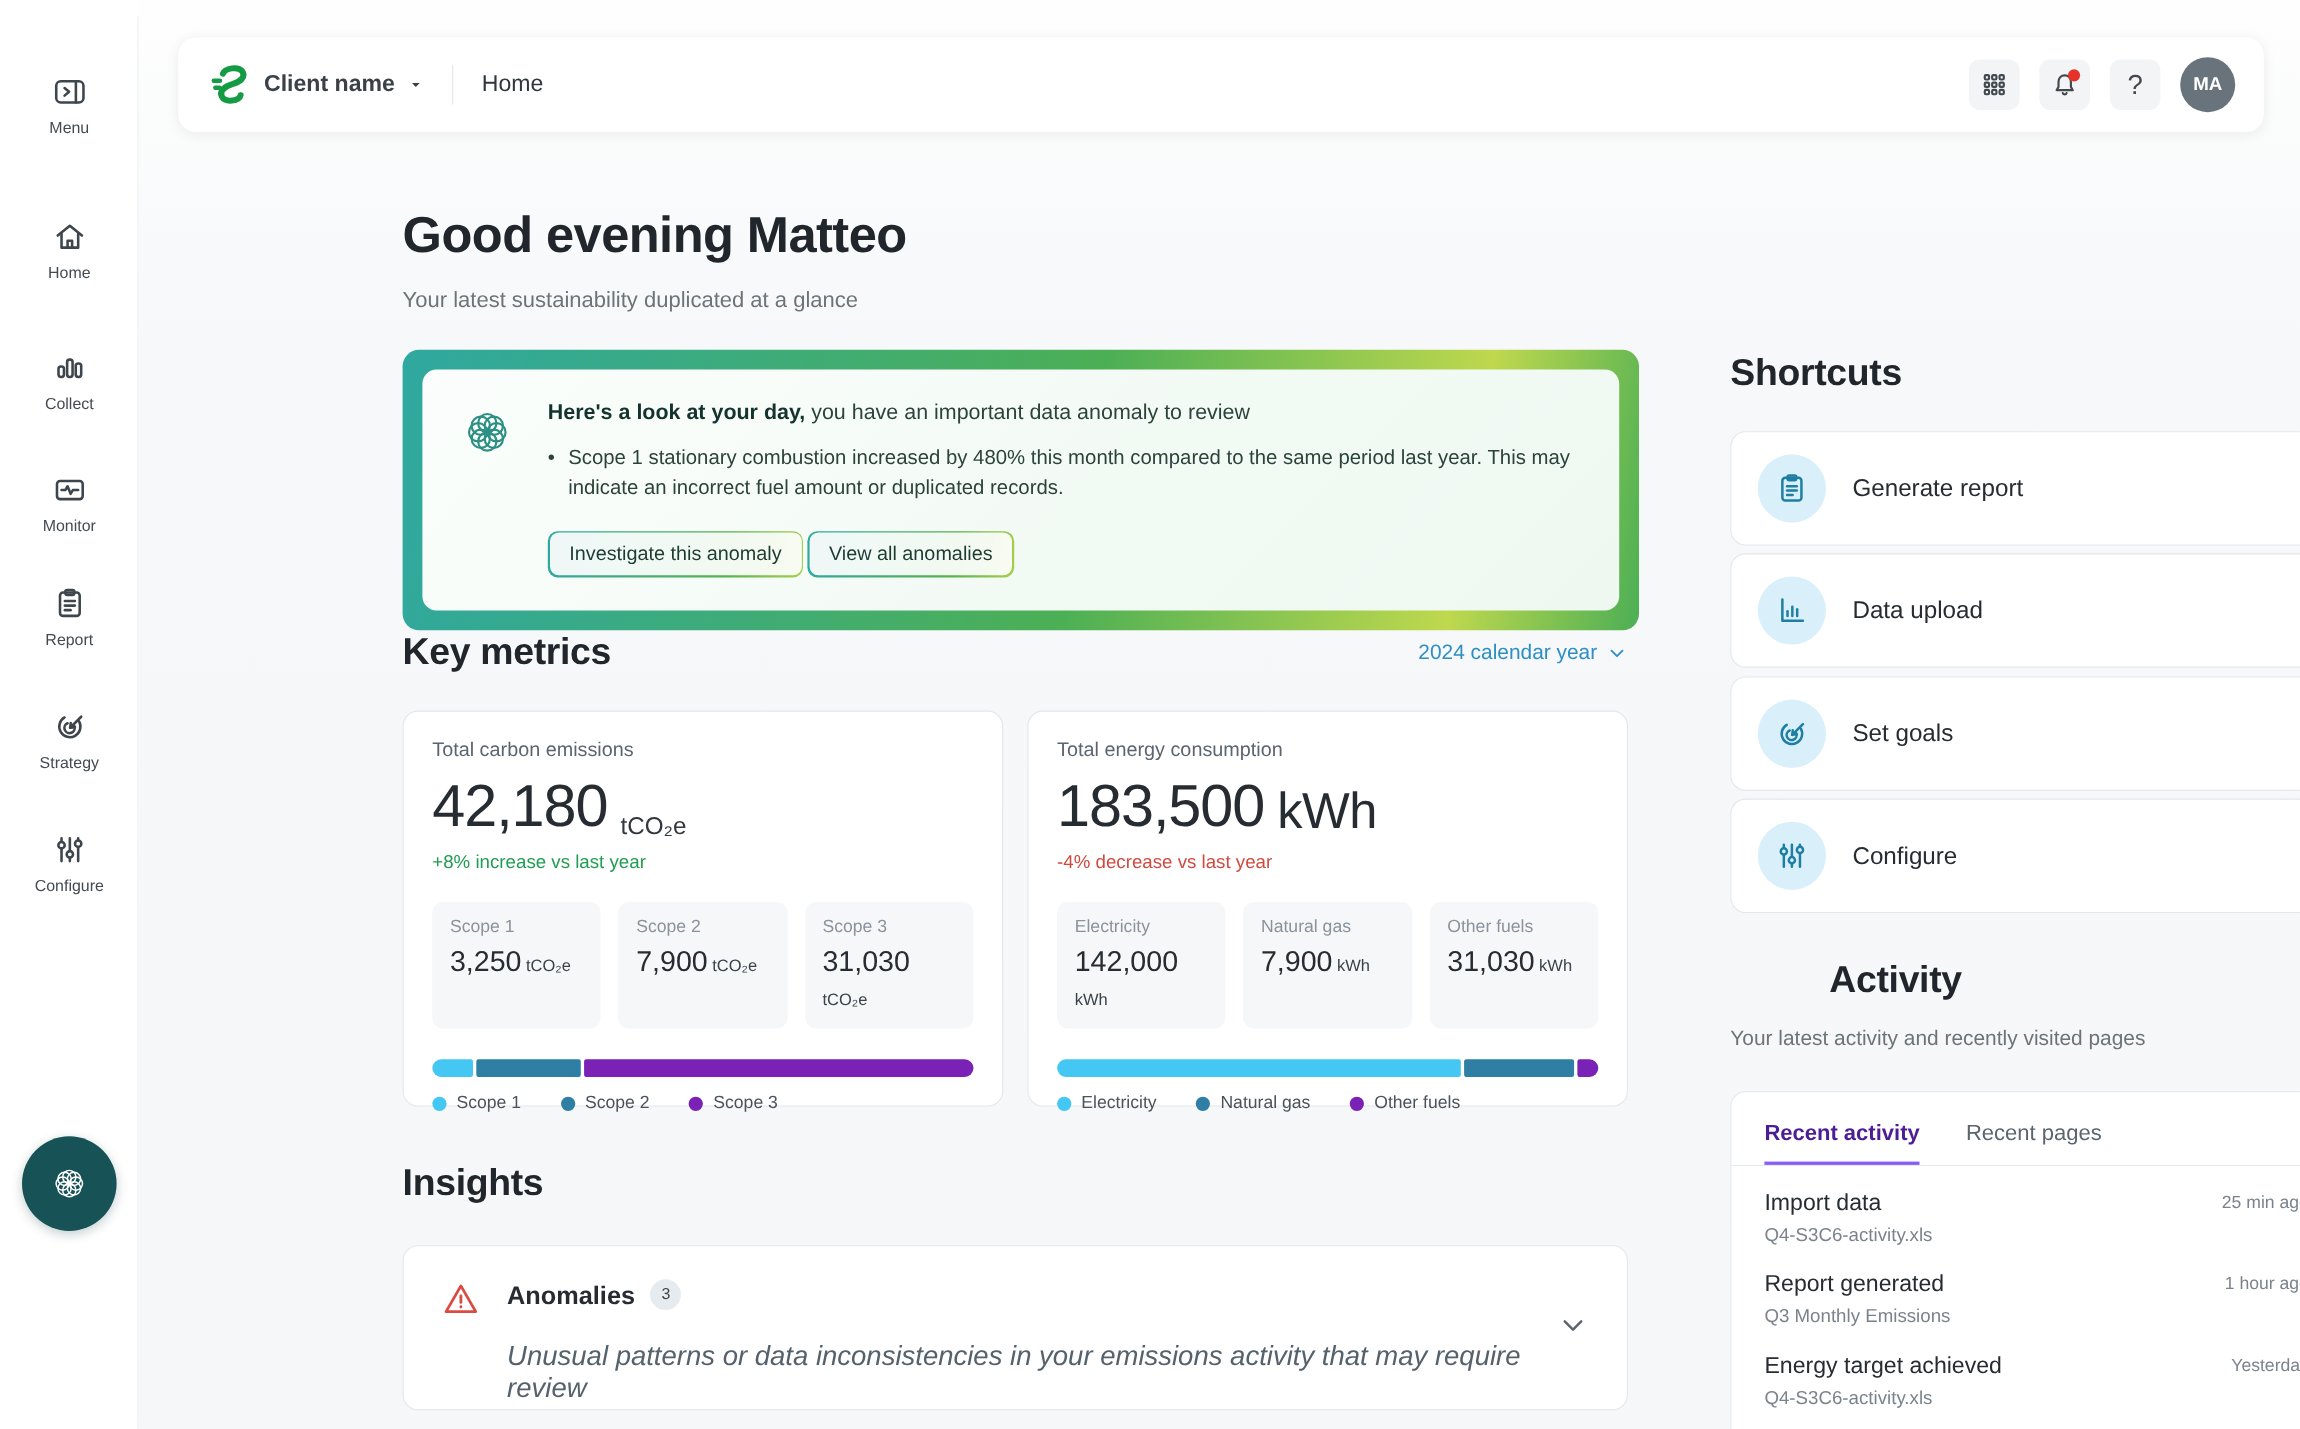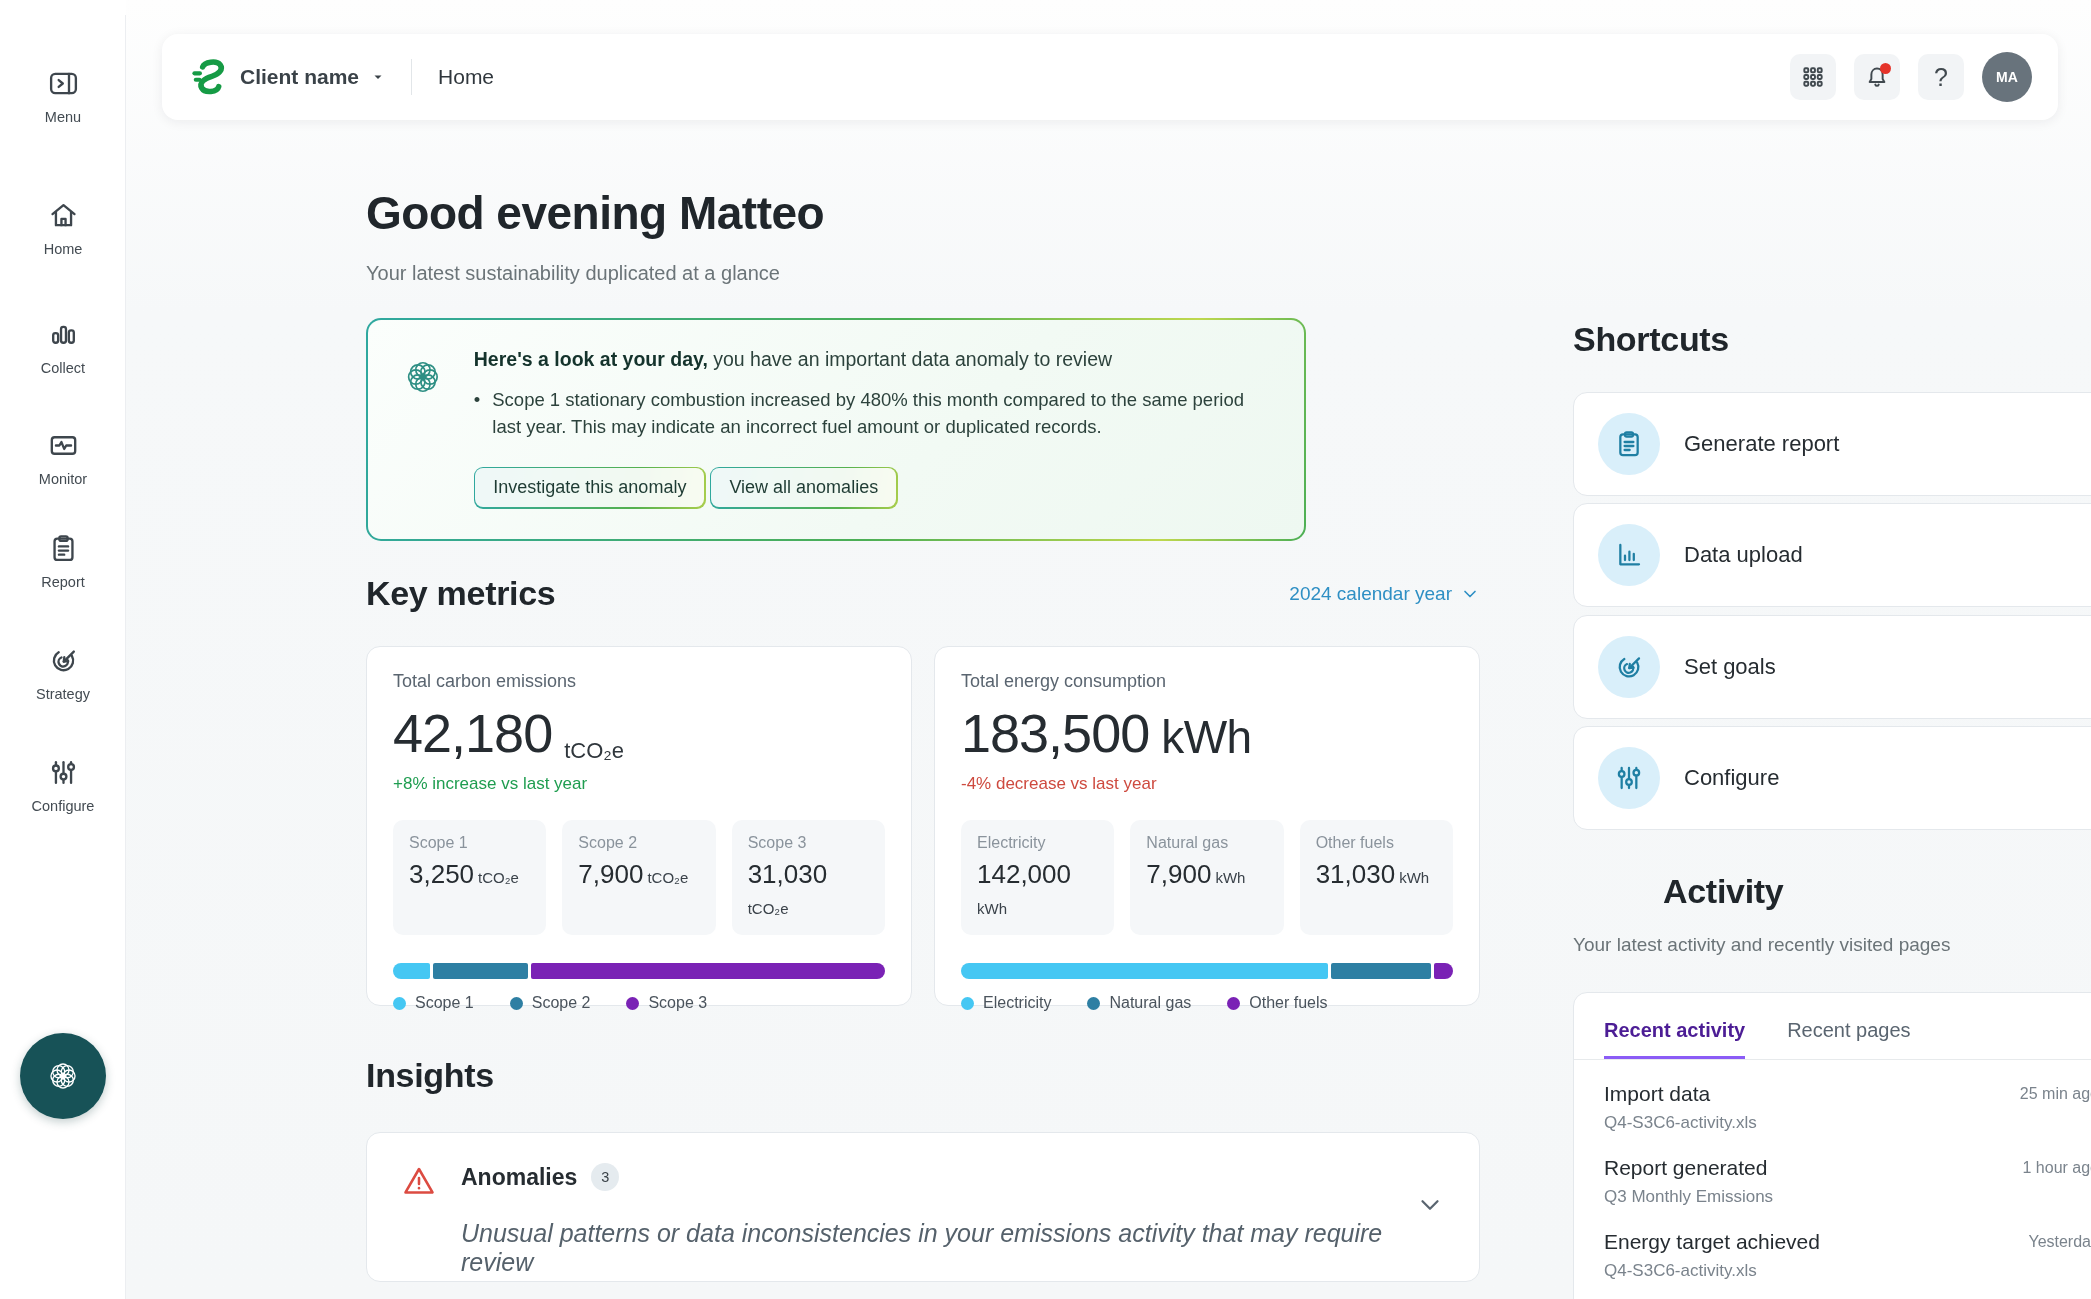--- a/index.html
+++ b/index.html
@@ -20,29 +20,29 @@
   
   .topbar { position:absolute; left:36px; top:34px; width:1896px; height:86px; background:#fff; border-radius:16px; box-shadow:0 2px 12px rgba(25,35,45,.07); display:flex; align-items:center; padding:0 26px; }
   .client-switch { display:flex; align-items:center; gap:12px; cursor:pointer; }
   .client-switch .cname { font-size:21px; font-weight:600; color:#3A4248; margin-left:8px; }
   .tb-divider { width:1px; height:36px; background:#E2E6E9; margin:0 26px; }
   .tb-page { font-size:21px; color:#30373D; cursor:pointer; }
   .tb-right { margin-left:auto; display:flex; align-items:center; gap:18px; }
   .tb-iconbtn { width:46px; height:46px; border-radius:10px; background:#F2F4F6; display:flex; align-items:center; justify-content:center; cursor:pointer; position:relative; }
   .tb-iconbtn svg { width:26px; height:26px; stroke:#41494F; fill:none; stroke-width:1.8; stroke-linecap:round; stroke-linejoin:round; }
   .qmark { font-size:25px; color:#41494F; font-weight:500; }
-  .avatar { width:50px; height:50px; border-radius:50%; background:#68737C; color:#fff; font-size:14px; font-weight:700; display:flex; align-items:center; justify-content:center; cursor:pointer; }
+  .avatar { width:50px; height:50px; border-radius:50%; background:#68737C; color:#fff; font-size:17px; font-weight:700; display:flex; align-items:center; justify-content:center; cursor:pointer; }
   .bell-dot { position:absolute; top:9px; right:9px; width:11px; height:11px; border-radius:50%; background:#E5332A; }
 
   
   .greet-title { position:absolute; left:240px; top:186px; font-size:46px; font-weight:700; color:#20262B; letter-spacing:-.5px; }
   .greet-sub { position:absolute; left:240px; top:262px; font-size:20px; color:#6B7478; }
 
   
-  .brief-wrap { position:absolute; left:240px; top:318px; width:940px; border-radius:15px; padding:2px; background:linear-gradient(100deg,#2FA8A0 0%,#4CAF55 55%,#BFD84E 85%,#4CAF55 100%); }
+  .brief-wrap { position:absolute; left:240px; top:318px; width:1124px; border-radius:15px; padding:18px; background:linear-gradient(100deg,#2FA8A0 0%,#4CAF55 55%,#BFD84E 85%,#4CAF55 100%); }
   .brief { border-radius:13px; background:linear-gradient(135deg,#FBFEFC 0%,#F2FAF4 60%,#EEF8F1 100%); padding:28px 32px 30px 30px; display:flex; align-items:flex-start; }
   .brief-content { margin-left:26px; max-width:960px; }
   .brief-title { font-size:19.5px; color:#2C423C; }
   .brief-title b { color:#14332C; font-weight:700; }
   .brief-bullet { display:flex; margin-top:16px; font-size:18.5px; line-height:1.45; color:#2C423C; max-width:930px; }
   .brief-bullet .dot { margin-right:12px; }
   .brief-actions { display:flex; gap:4px; margin-top:26px; }
   .g-btn { border-radius:9px; padding:1.5px; background:linear-gradient(100deg,#2FA8A0,#55B14E 70%,#A9CE4C); cursor:pointer; }
   .g-btn > span { display:block; border-radius:8px; background:rgba(255,255,255,.92); padding:9px 18px; font-size:18px; color:#1E3B33; font-weight:500; }
 

